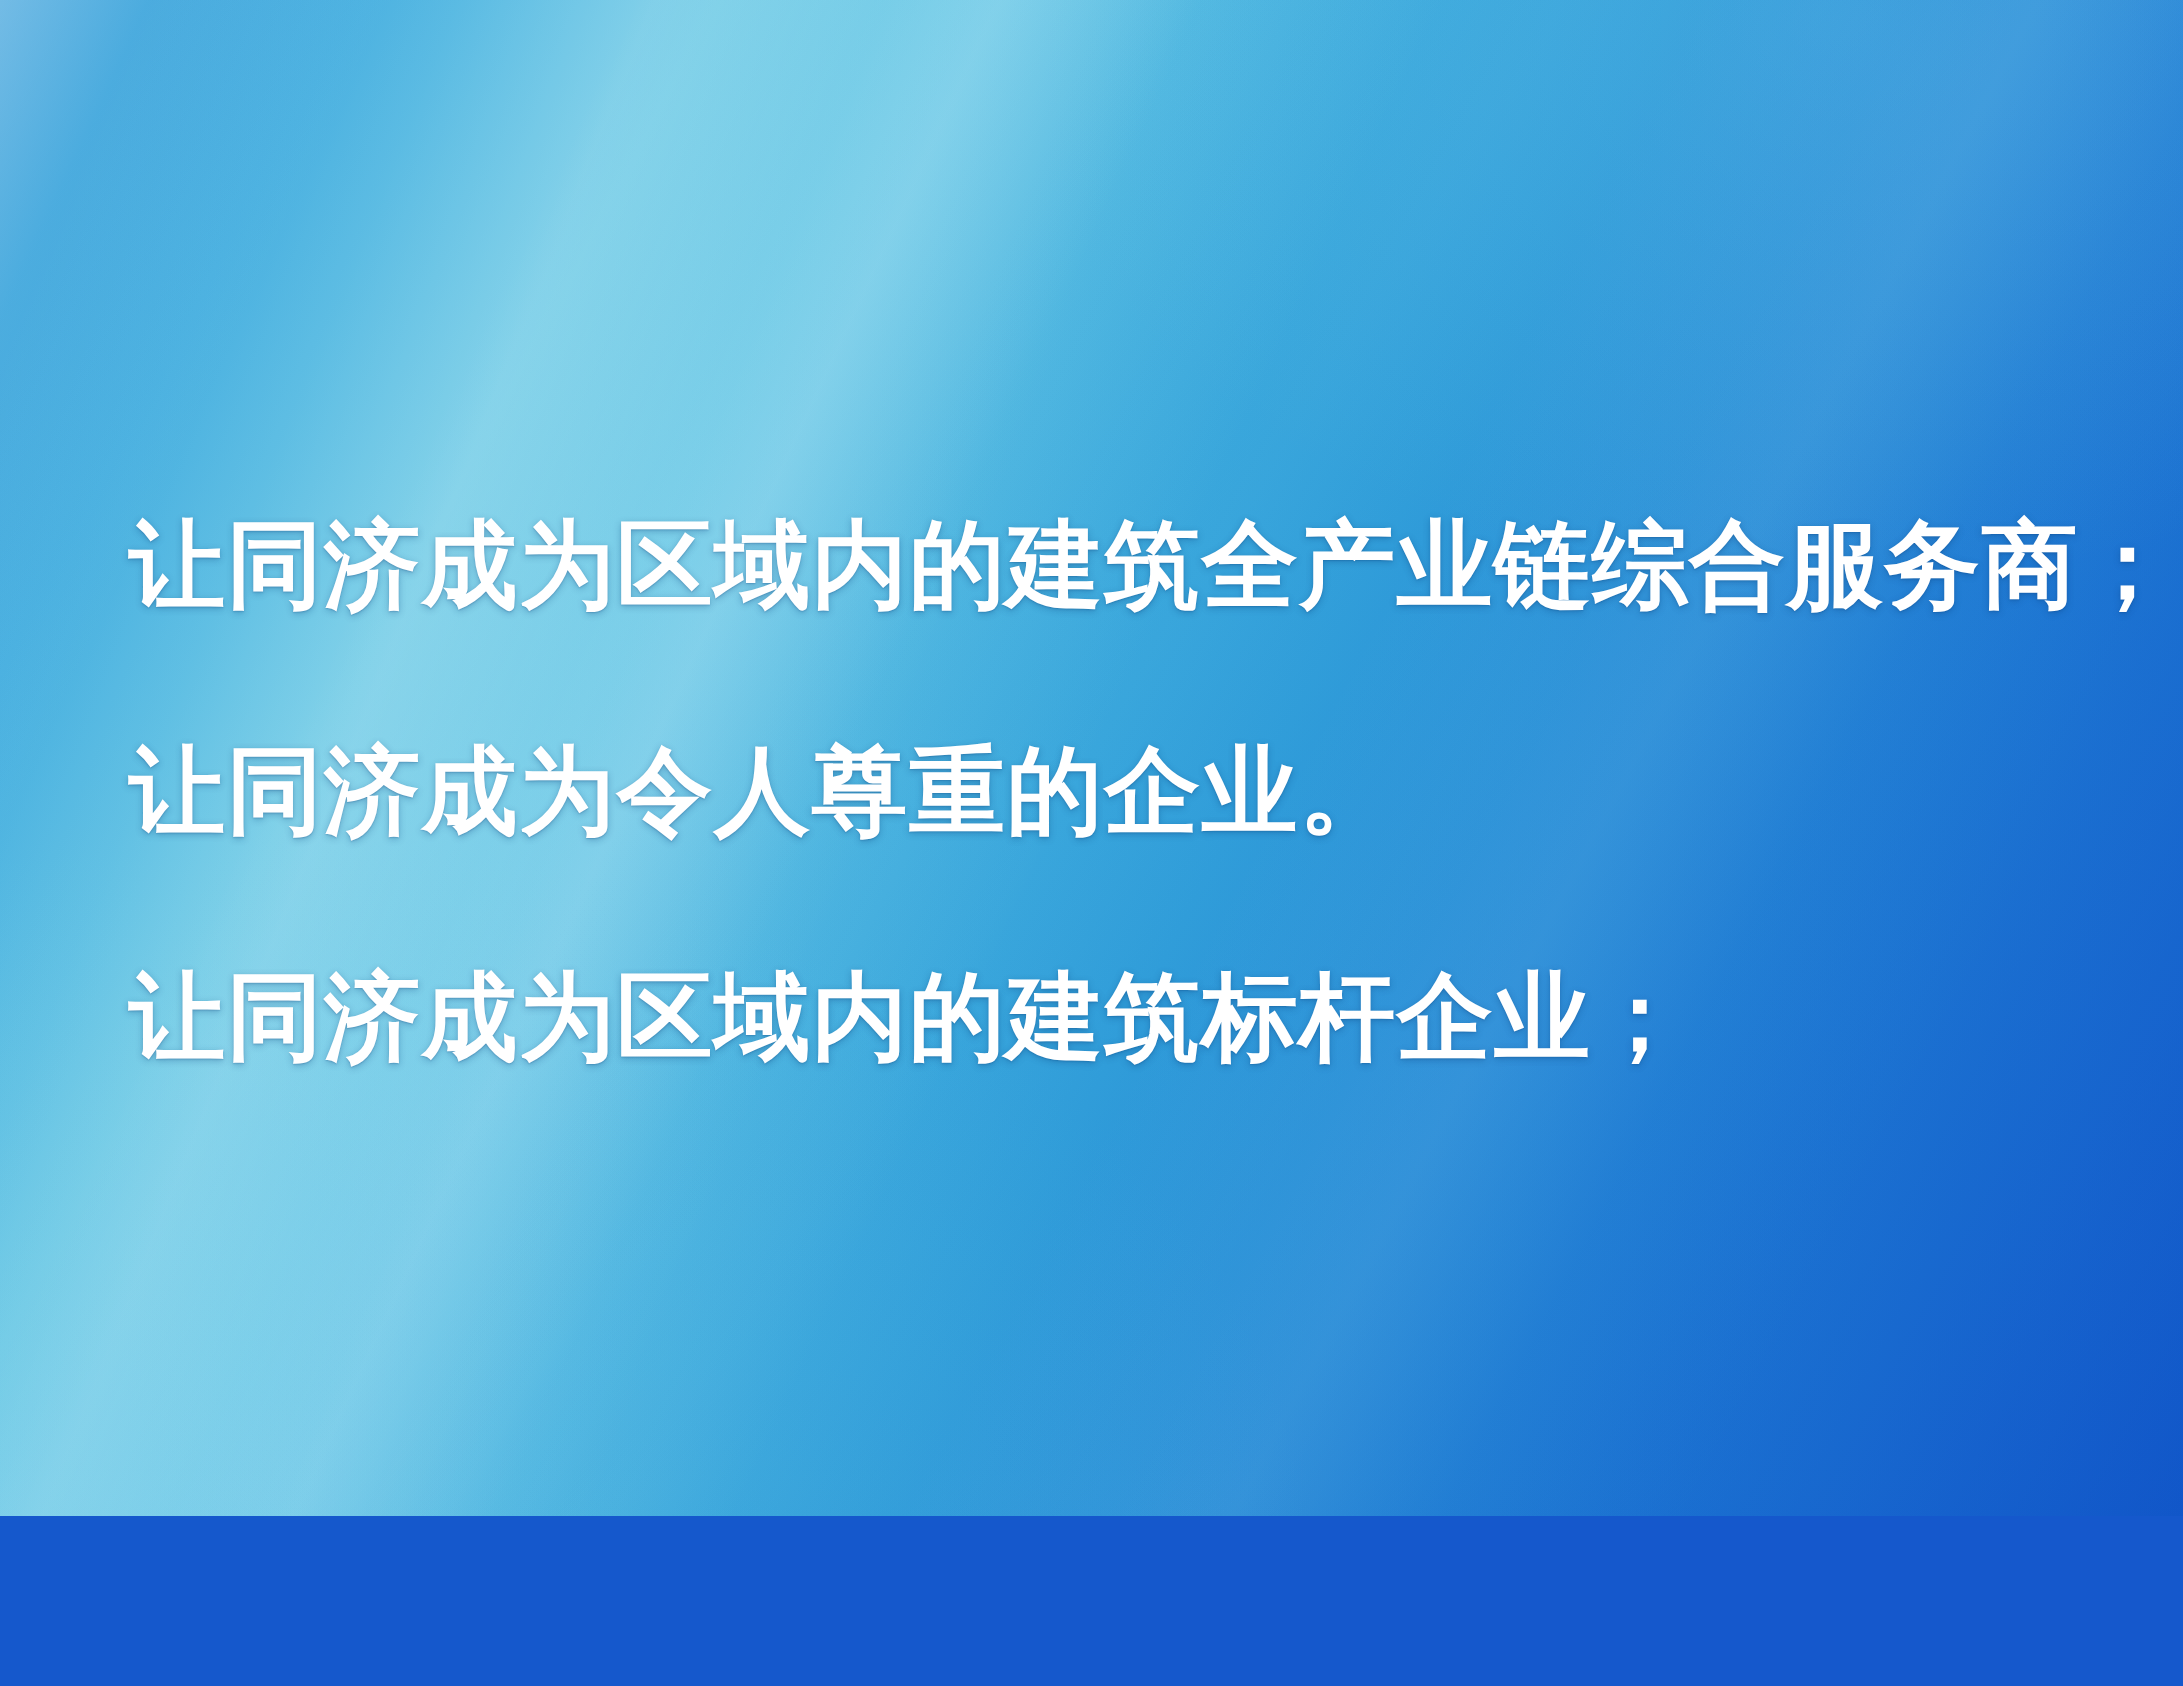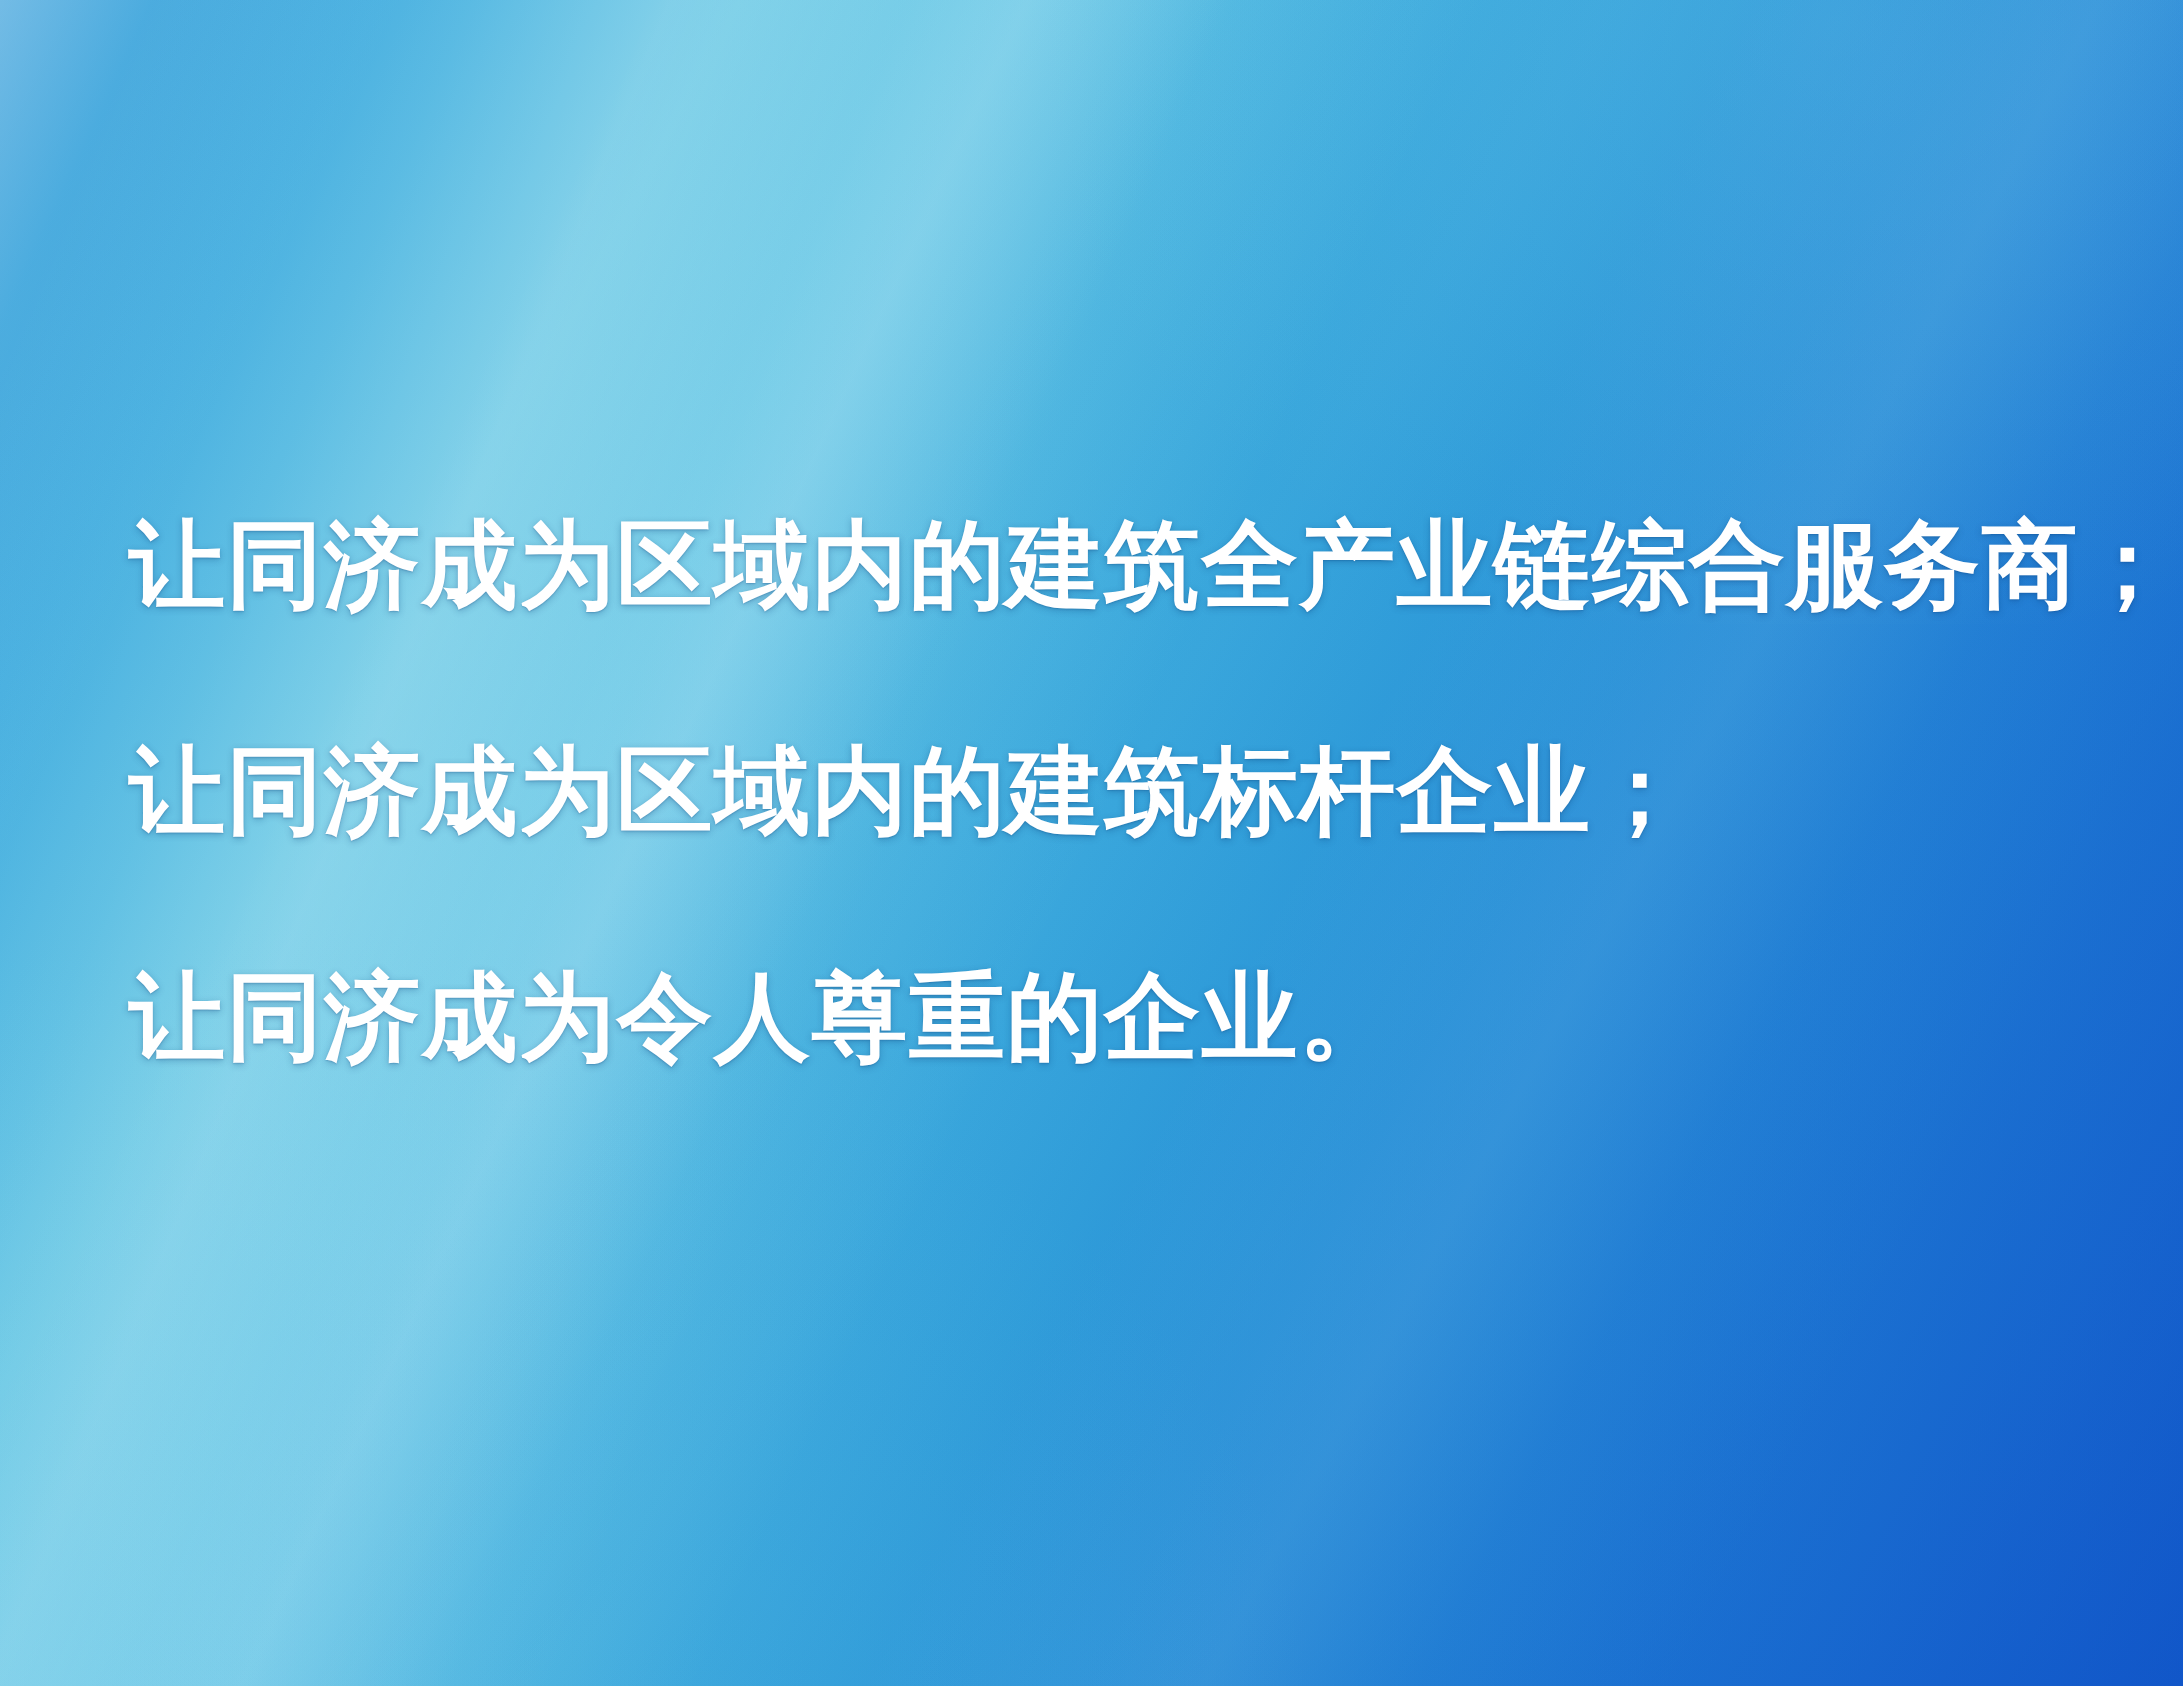--- a/index.html
+++ b/index.html
@@ -5,21 +5,21 @@
 <style>
   html, body {
     margin: 0;
     padding: 0;
     background: #1558cc;
   }
 
   #slide {
     position: relative;
     width: 2183px;
-    height: 1686px;
+    height: 1516px;
     overflow: hidden;
     font-family: "DejaVu Sans", "Liberation Sans", sans-serif;
     
     background:
       linear-gradient(118deg,
         #2a93d6 0%,
         #3aa8dd 12%,
         #57c0e0 24%,
         #4fbce0 32%,
         #3aaadc 44%,
@@ -140,18 +140,18 @@
 
   <div class="streaks streak-a"></div>
   <div class="streaks streak-b"></div>
   <div class="streaks streak-d"></div>
   <div class="streaks streak-c"></div>
   <div class="vignette-bl"></div>
   <div class="vignette-tr"></div>
 
   <div class="text-block">
     <div class="line">让同济成为区域内的建筑全产业链综合服务商；</div>
+    <div class="line">让同济成为令人尊重的企业。</div>
     <div class="line">让同济成为区域内的建筑标杆企业；</div>
-    <div class="line">让同济成为令人尊重的企业。</div>
   </div>
 
 </div>
 
 
 </body></html>

